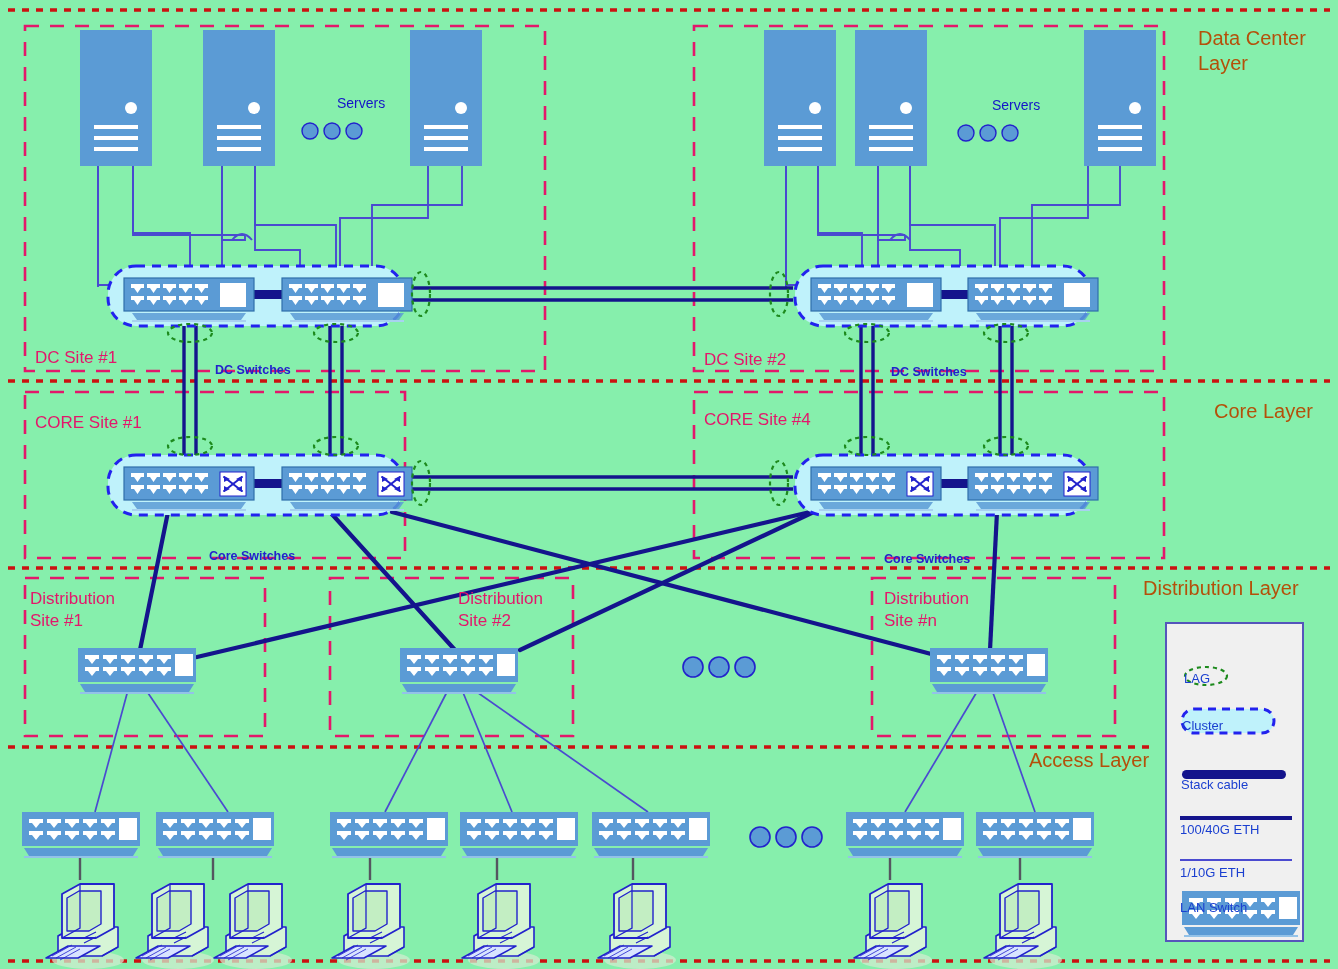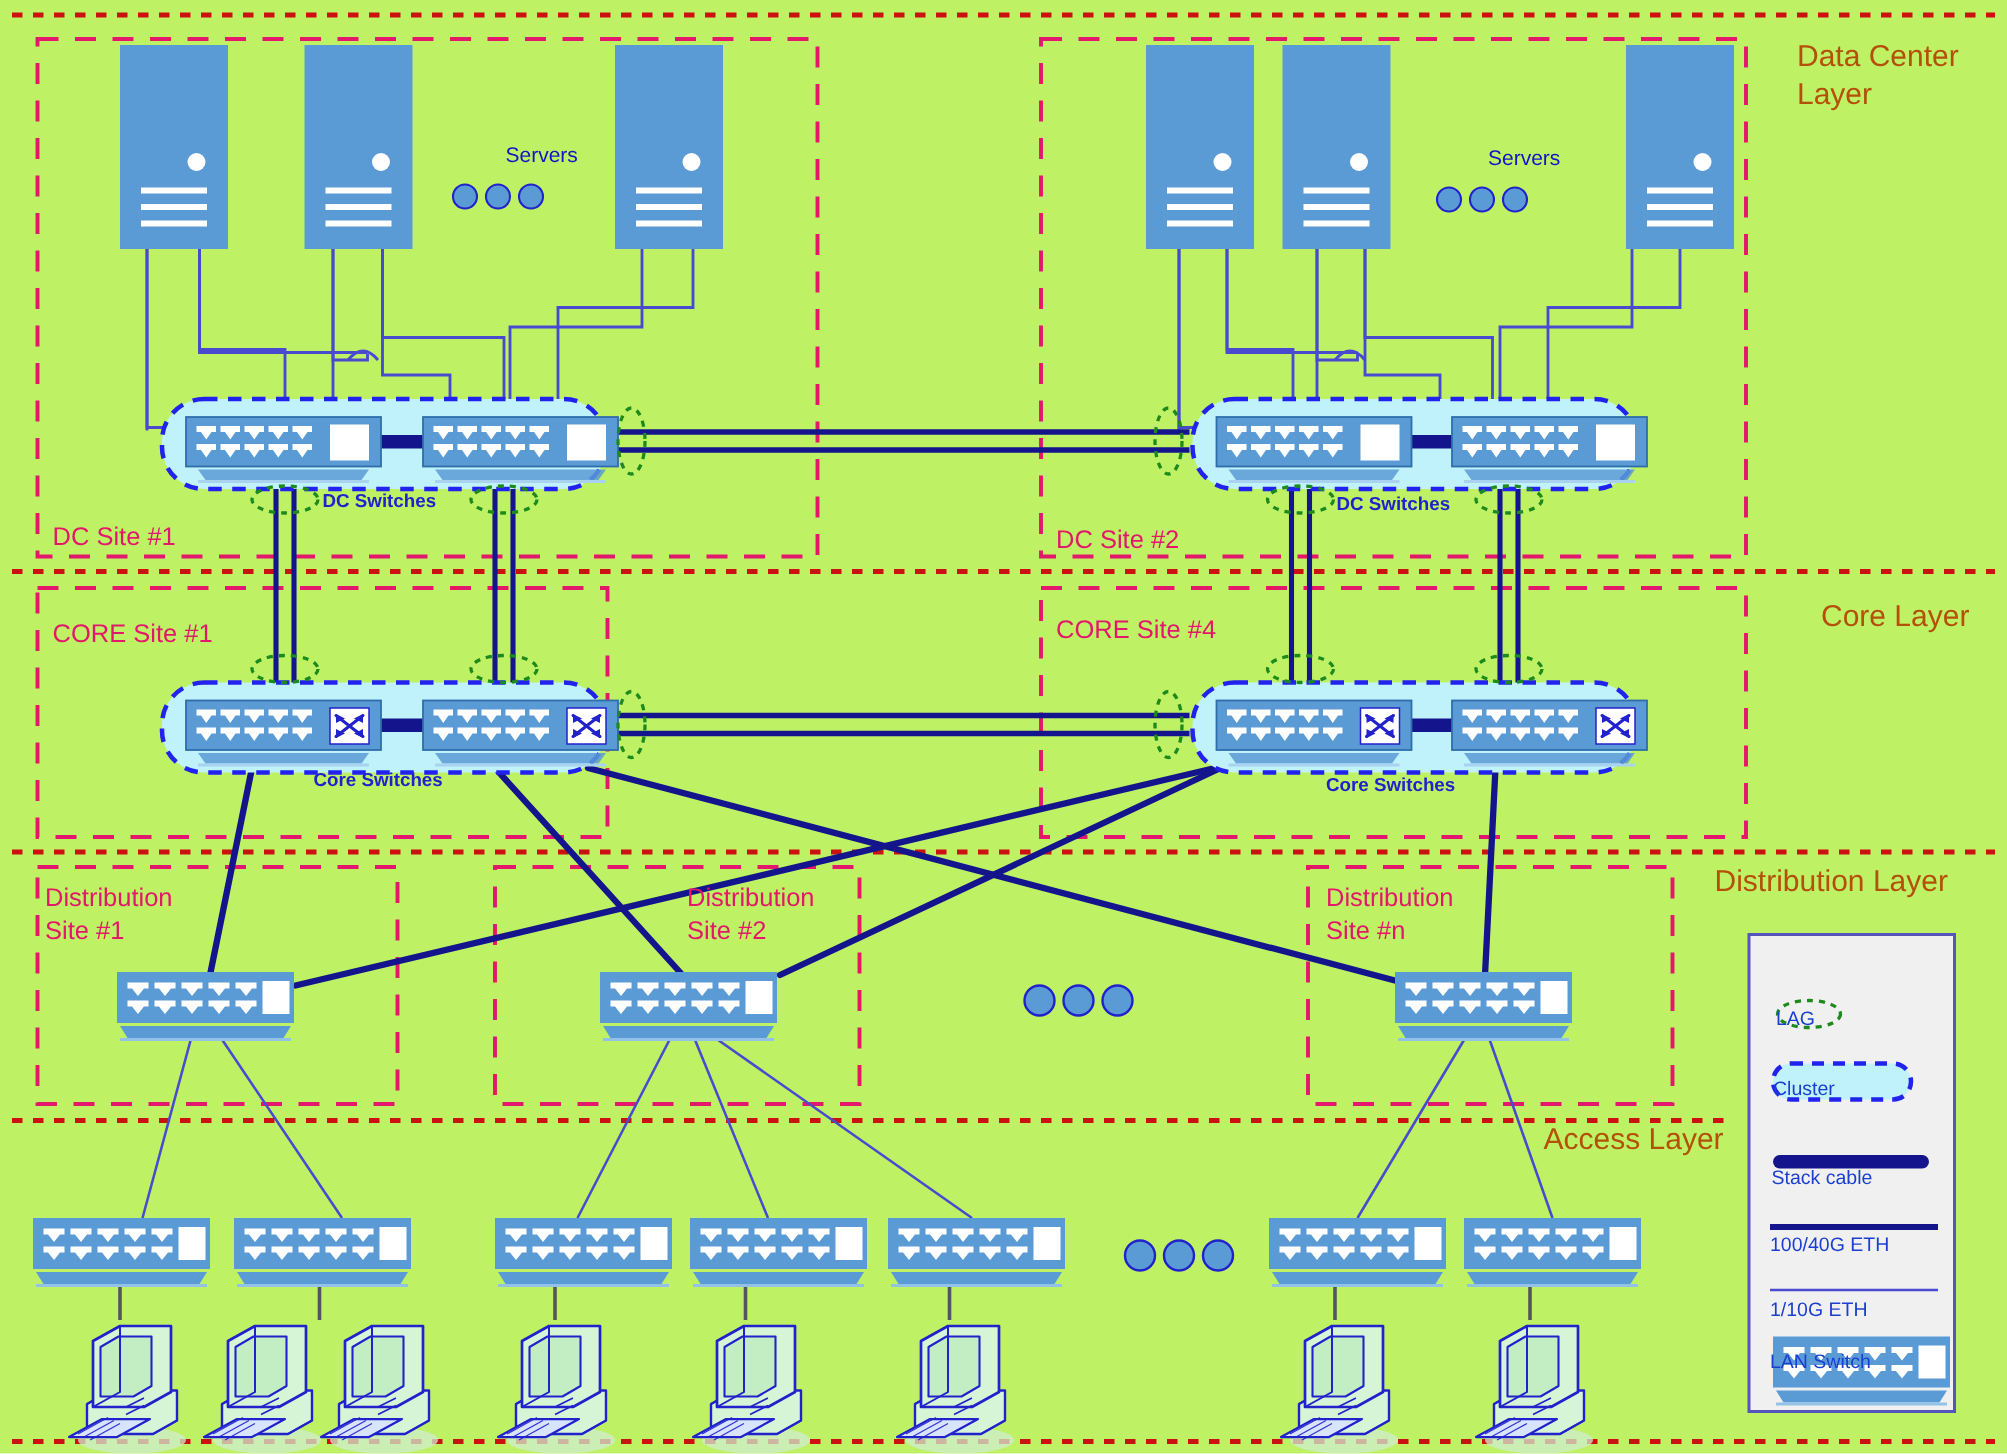--- a/index.html
+++ b/index.html
@@ -1,23 +1,23 @@
 <!DOCTYPE html>
 <html><head>
 <meta charset="utf-8">
 <style>
   html,body{margin:0;padding:0;background:#ffffff;}
   body{font-family:"Liberation Sans",sans-serif;}
-  #stage{position:relative;width:1338px;height:969px;overflow:hidden;background:#bef264;}
+  #stage{position:relative;width:1338px;height:969px;overflow:hidden;background:#86efac;}
   #svgroot{position:absolute;left:0;top:0;width:1338px;height:969px;}
   .lbl{position:absolute;white-space:pre;pointer-events:none;}
   .layer-lbl{color:#b4500a;font-size:20px;line-height:25px;font-family:"Liberation Sans",sans-serif;}
   .site-lbl{color:#e3176b;font-size:17px;font-weight:normal;line-height:22px;}
   .blue-lbl{color:#1414c8;font-size:14px;margin-left:32px;}
-  .sw-lbl{color:#2222cc;font-size:12.5px;font-weight:bold;}
+  .sw-lbl{color:#2222cc;font-size:12.5px;font-weight:bold;margin-top:36px;}
   .leg-lbl{color:#1a3fd0;font-size:13px;margin-top:32px;}
 </style>
 </head>
 <body>
 
 <div id="stage">
 
   <svg id="svgroot" viewBox="0 0 1338 969" xmlns="http://www.w3.org/2000/svg">
     <defs>
 

